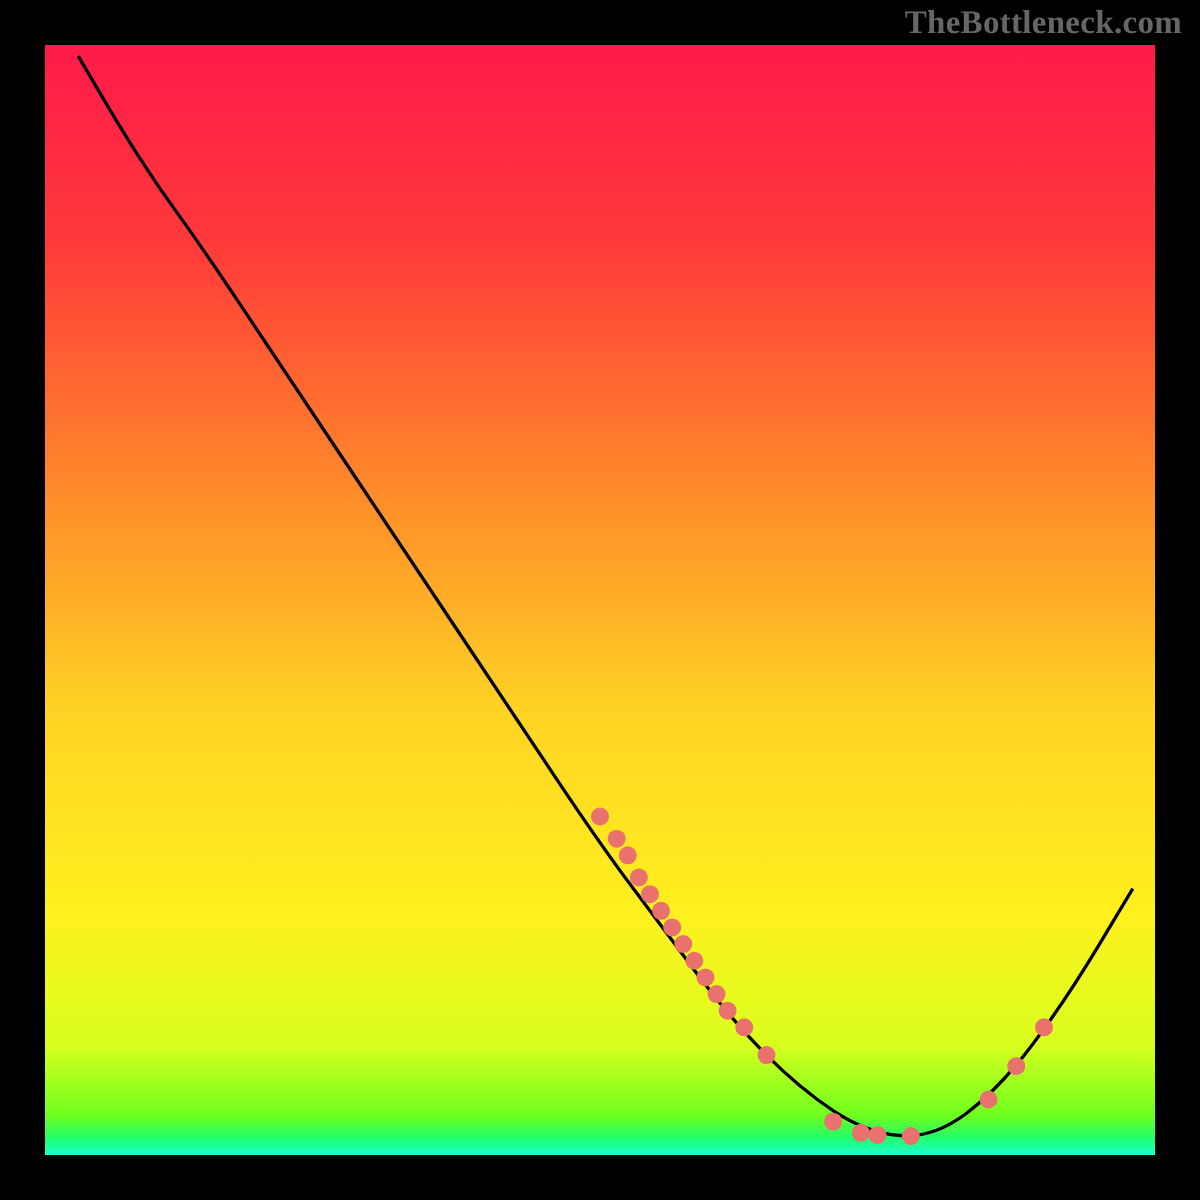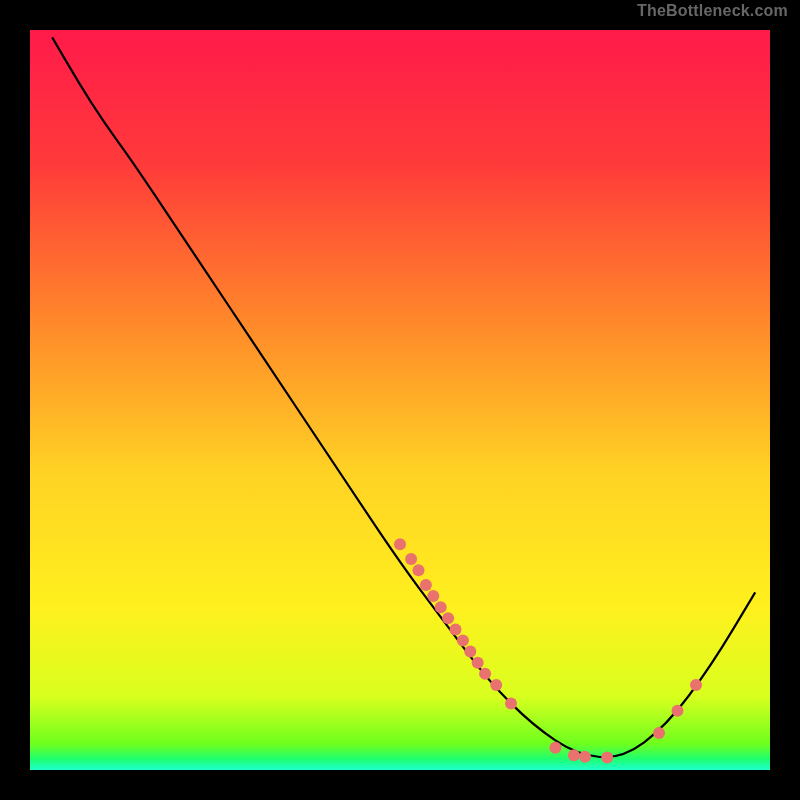--- a/index.html
+++ b/index.html
@@ -7,22 +7,22 @@
     padding: 0;
     width: 800px;
     height: 800px;
     background: #000;
     overflow: hidden;
   }
   .watermark {
     position: absolute;
     top: 2px;
     right: 12px;
-    font-family: Liberation Sans, sans-serif;
-    font-size: 16px;
+    font-family: Liberation Serif, serif;
+    font-size: 22px;
     font-weight: bold;
     color: #666;
     letter-spacing: 0.2px;
     z-index: 10;
   }
   svg {
     position: absolute;
     top: 0;
     left: 0;
   }

